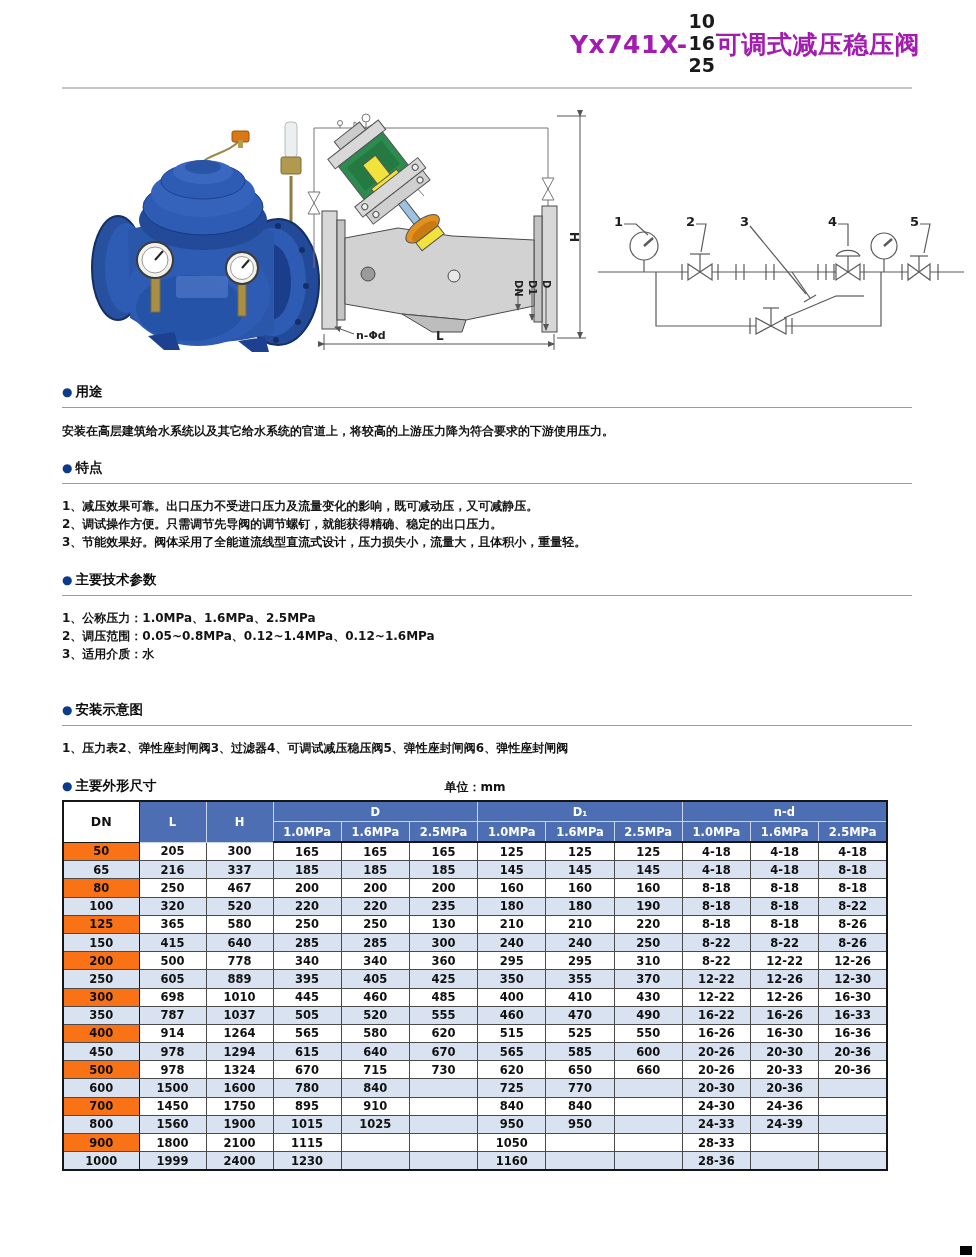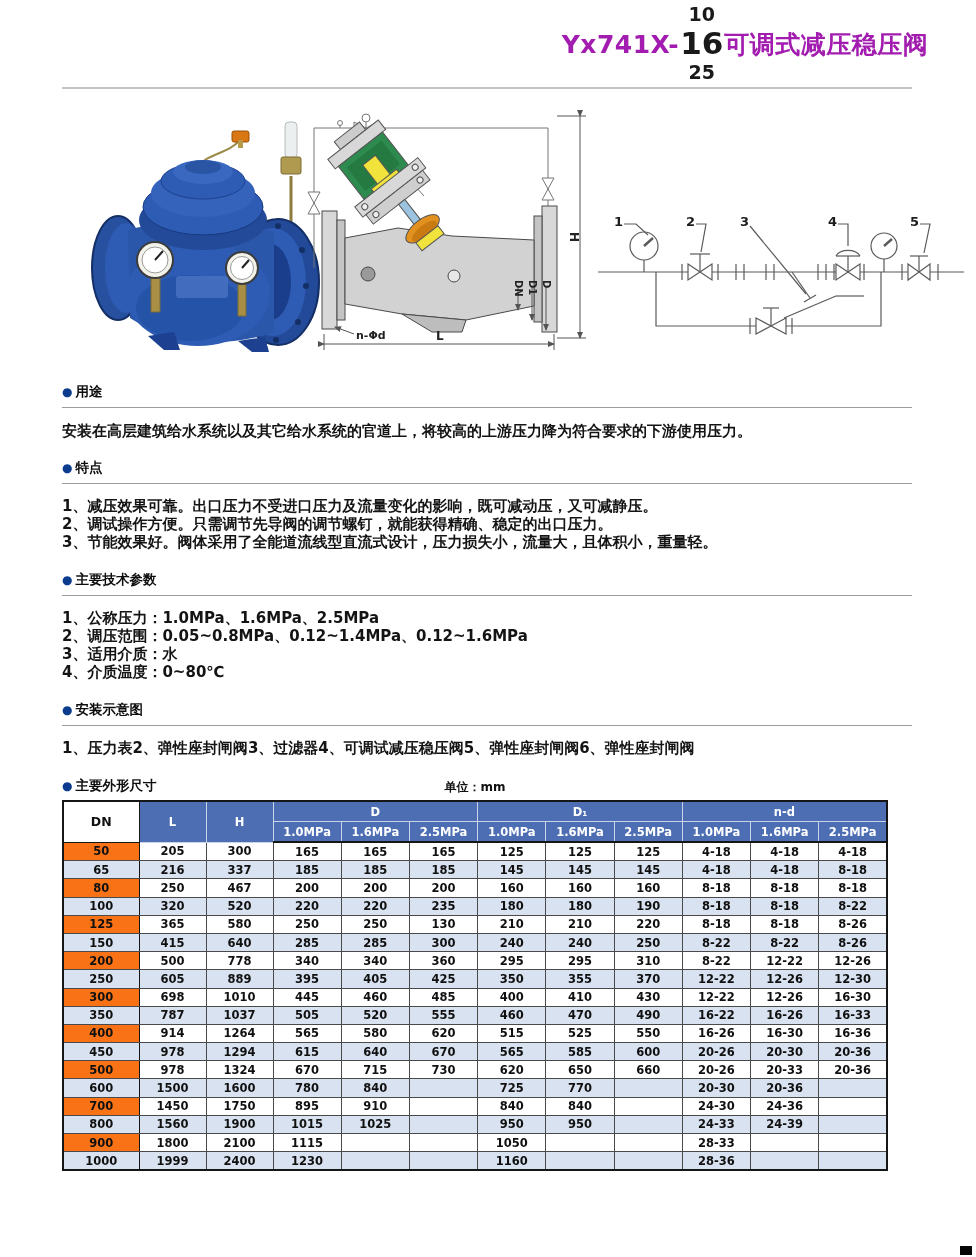--- a/index.html
+++ b/index.html
@@ -6,32 +6,32 @@
   .page{
     position:relative;width:976px;height:1257px;background:#ffffff;
     font-family:"DejaVu Sans","Liberation Sans",sans-serif;color:#111;overflow:hidden;
   }
   
   .title-row{position:absolute;top:8px;left:520px;width:450px;height:72px;
     display:flex;justify-content:center;align-items:center;}
   .title-prefix,.title-suffix{font-size:25px;font-weight:bold;color:#a21caf;letter-spacing:.5px;}
   .title-stack{display:inline-flex;flex-direction:column;align-items:center;margin:16px 1px;}
   .title-stack span{font-size:19px;font-weight:bold;line-height:1.15;color:#1a1a1a;}
-  .title-stack .mid{font-size:31px;}
+  .title-stack .mid{font-size:19px;}
   .header-rule{position:absolute;top:87px;left:62px;width:850px;height:2px;background:#c4c4c4;}
 
   
   .fig{position:absolute;}
   svg text{font-family:"DejaVu Sans","Liberation Sans",sans-serif;}
 
   
   .sec-head{position:absolute;left:62px;display:flex;align-items:center;font-size:13.5px;font-weight:bold;color:#0d0d0d;}
   .bullet{color:#0b3b8c;font-size:12px;margin-right:3px;line-height:1;}
   .rule{position:absolute;left:62px;width:850px;height:1px;background:#9c9c9c;}
-  .body-text{position:absolute;left:62px;width:850px;font-size:15px;font-weight:bold;color:#141414;line-height:18px;}
+  .body-text{position:absolute;left:62px;width:850px;font-size:12px;font-weight:bold;color:#141414;line-height:18px;}
   .list-line{height:18px;}
   .legend-row{display:flex;}
   .unit-label{position:absolute;left:62px;width:826px;text-align:center;font-size:12px;font-weight:bold;}
 
   
   .dims-table{position:absolute;top:800px;left:62px;width:826px;border-collapse:collapse;
     table-layout:fixed;border:2px solid #161616;font-size:11.5px;font-weight:bold;}
   .dims-table th{background:#4d6eb2;color:#ffffff;border:1px solid #c9d4e8;height:19px;
     font-weight:bold;font-size:11.5px;padding:0;}
   .dims-table th.dn-head{background:#ffffff;color:#111;border:1px solid #161616;font-size:12.5px;}
@@ -294,21 +294,20 @@
 
   <div class="sec-head" style="top:571px">
     <span class="bullet">●</span>
     <span>主要技术参数</span>
   </div>
   <div class="rule" style="top:595px"></div>
   <div class="body-text" style="top:609px">
     <div class="list-line">1、公称压力：1.0MPa、1.6MPa、2.5MPa</div>
     <div class="list-line">2、调压范围：0.05~0.8MPa、0.12~1.4MPa、0.12~1.6MPa</div>
     <div class="list-line">3、适用介质：水</div>
-    <div class="list-line">4、介质温度：0~80℃</div>
   </div>
 
   <div class="sec-head" style="top:701px">
     <span class="bullet">●</span>
     <span>安装示意图</span>
   </div>
   <div class="rule" style="top:725px"></div>
   <div class="body-text legend-row" style="top:739px">
     <span>1、压力表</span>
     <span>2、弹性座封闸阀</span>

